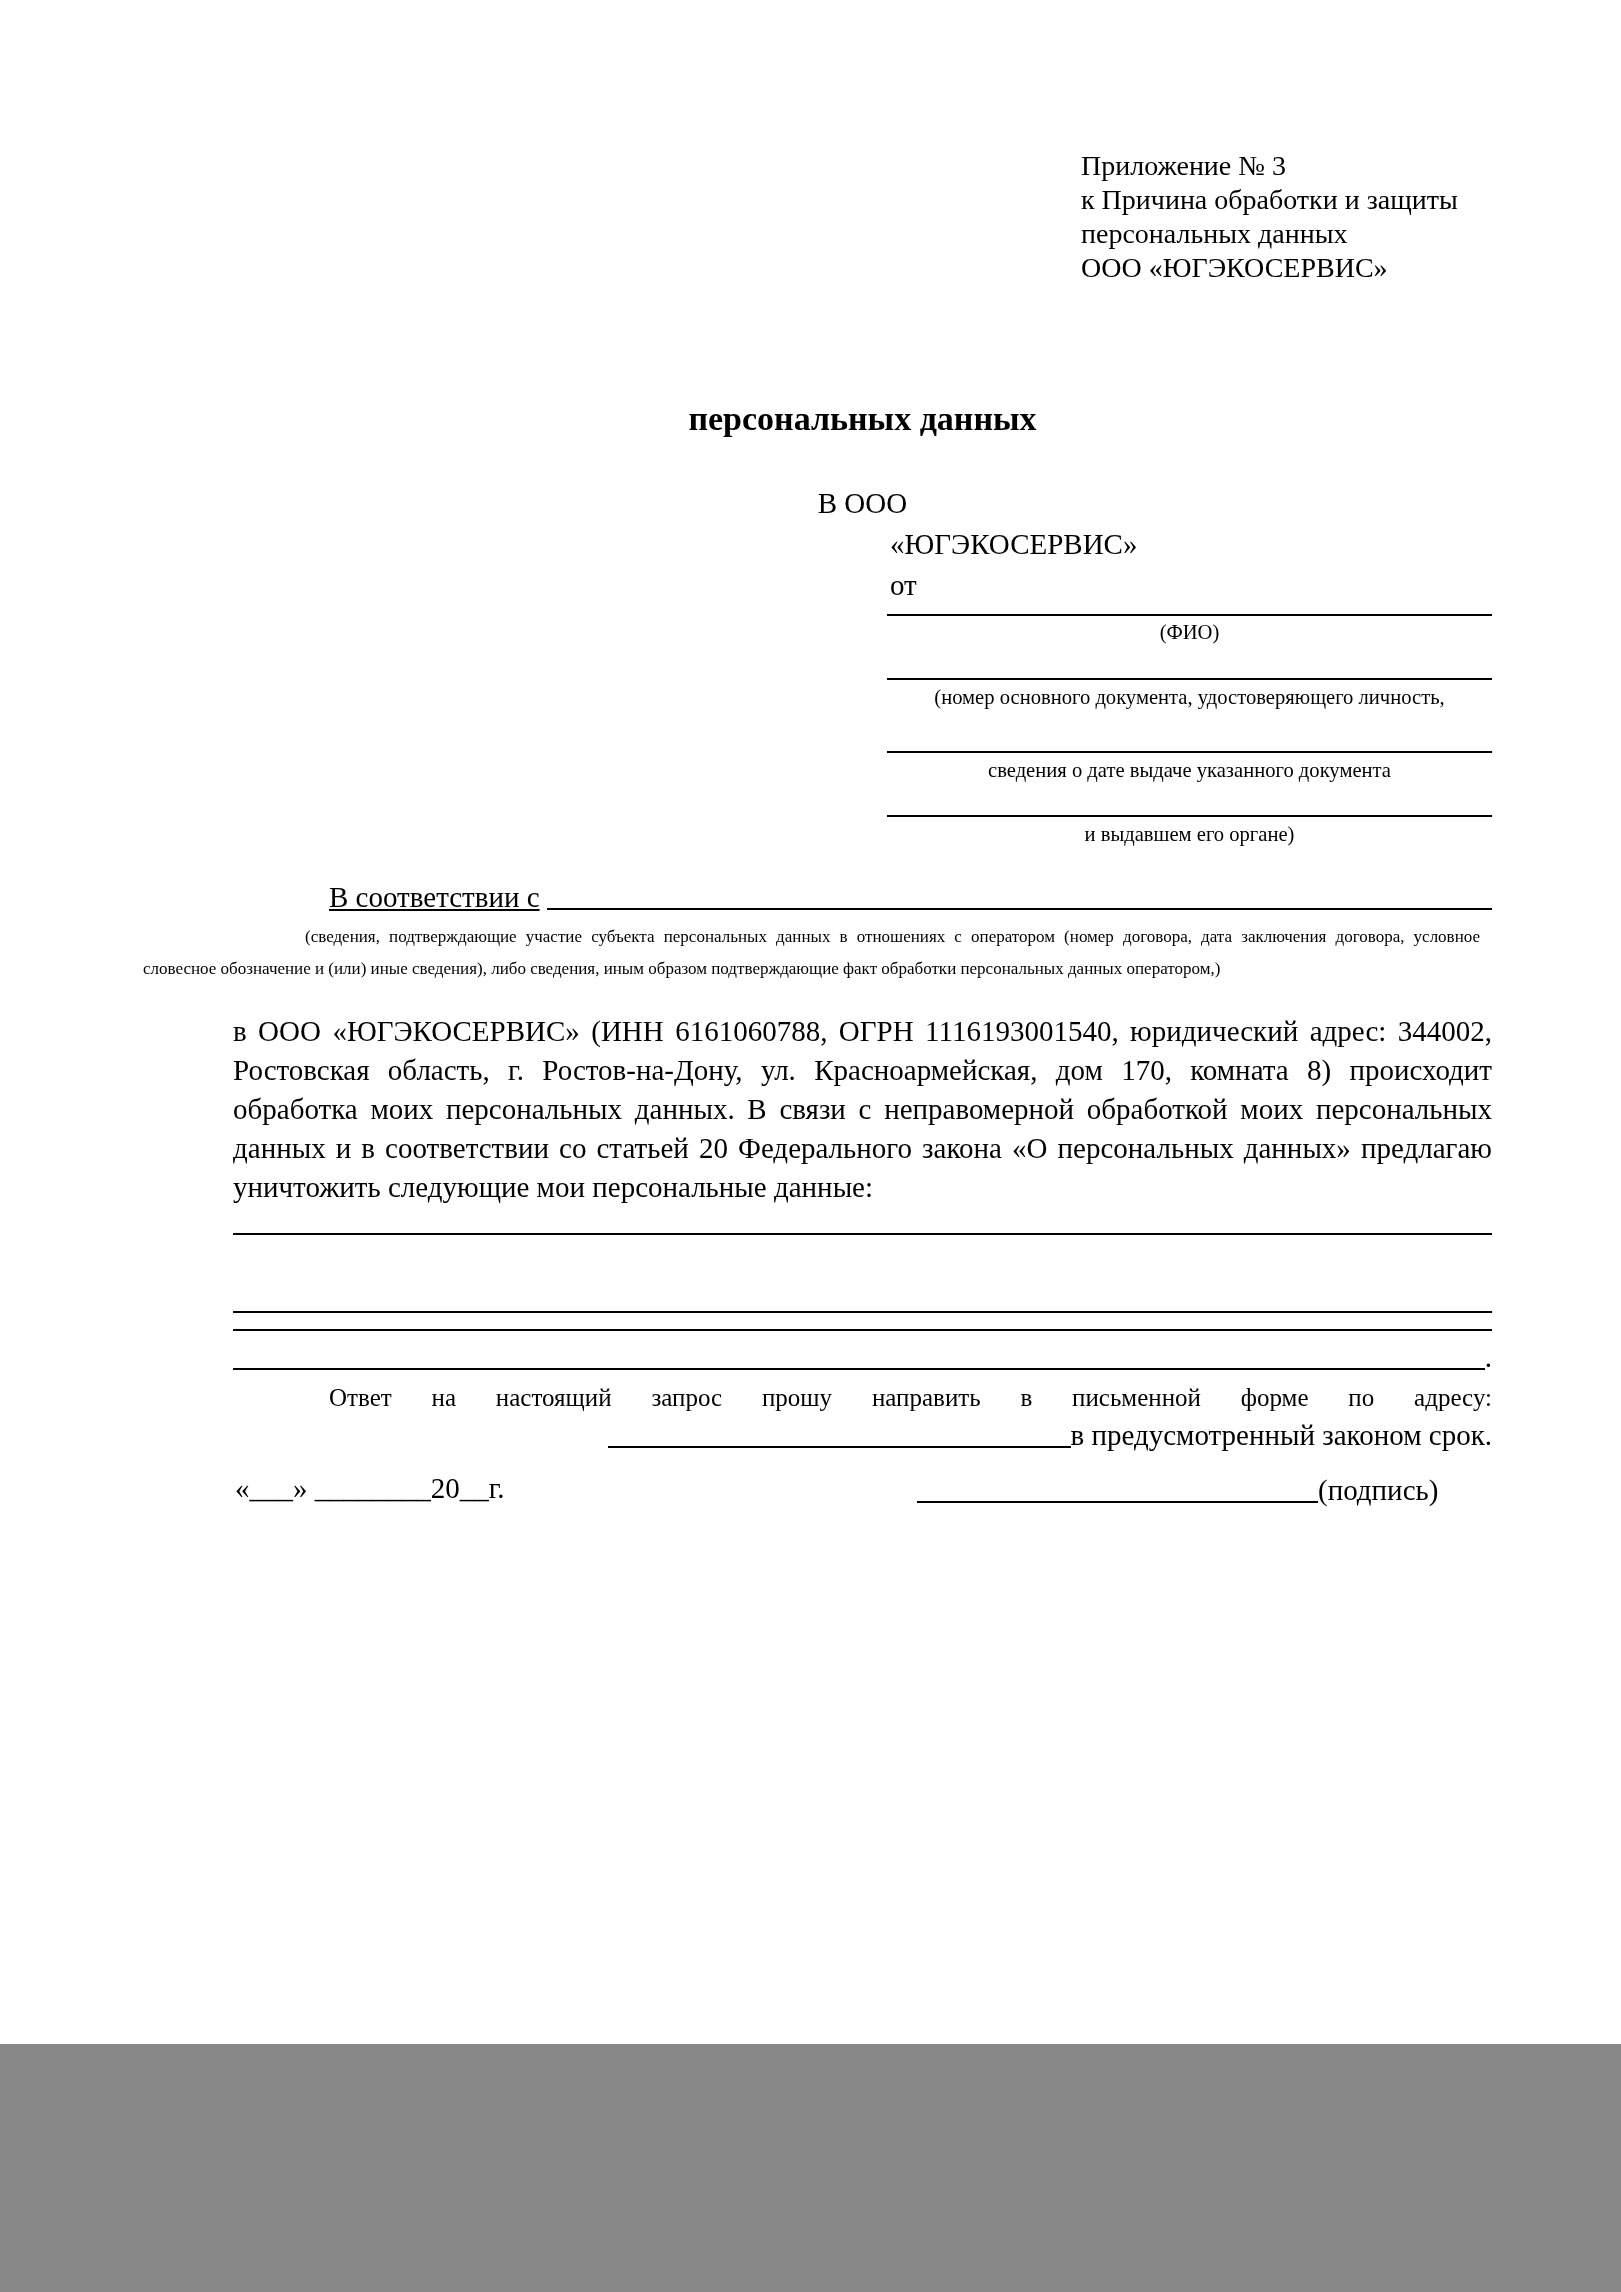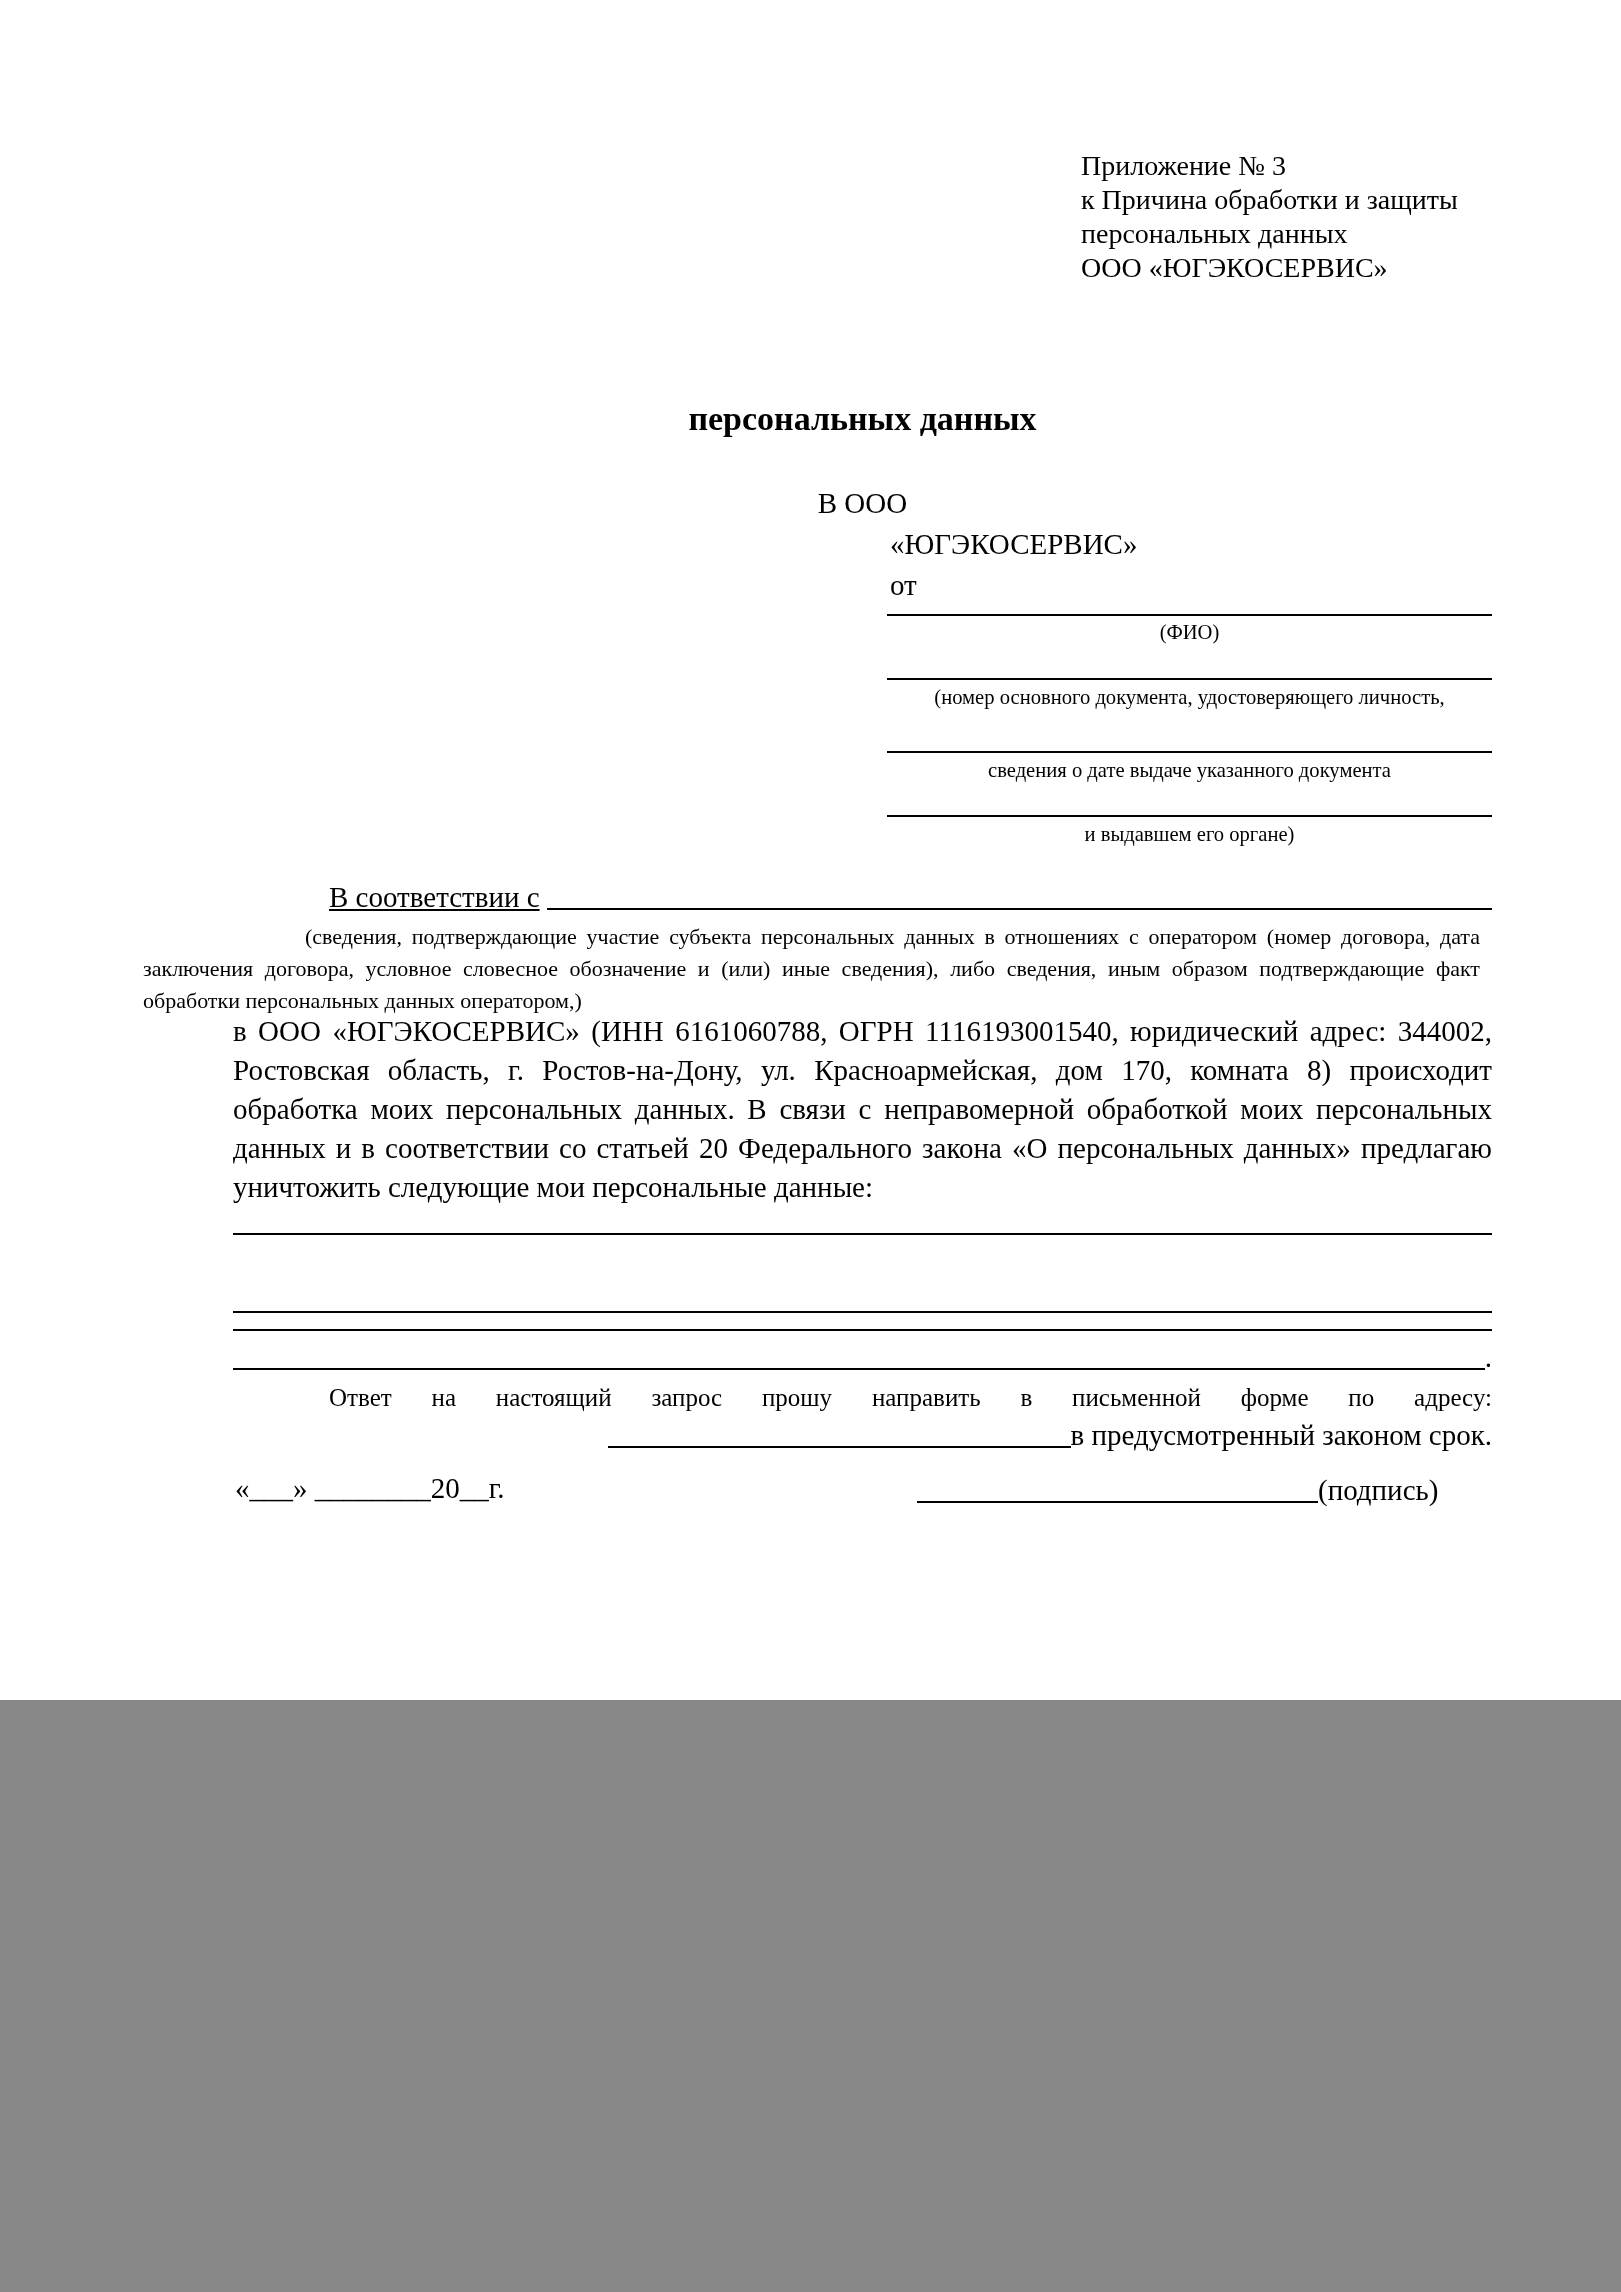--- a/index.html
+++ b/index.html
@@ -1,18 +1,18 @@
 <!DOCTYPE html>
 <html><head>
 <meta charset="utf-8">
 <style>
   html,body{margin:0;padding:0;background:#888;}
   .page{
     position:relative;
-    width:1621px;height:1700px;
+    width:1621px;height:2044px;
     background:#ffffff;
     margin:0 auto;
     font-family:"Liberation Serif","DejaVu Serif",serif;
     color:#000;
     overflow:hidden;
   }
   .abs{position:absolute;}
   
   .appendix{left:1081px;top:149px;font-size:28px;line-height:34px;white-space:nowrap;}
   
@@ -22,21 +22,21 @@
   .addr-org{left:890px;top:528px;font-size:29px;}
   .addr-from{left:890px;top:569px;font-size:29px;}
   
   .fline{left:887px;width:605px;height:0;border-top:2px solid #000;}
   .fcap{left:887px;width:605px;text-align:center;font-size:20.6px;line-height:25.5px;}
   
   .basis-row{left:233px;top:875px;width:1259px;height:39px;display:flex;align-items:flex-end;font-size:29px;}
   .basis-row .lbl{padding-left:96px;white-space:nowrap;padding-right:7.8px;text-decoration:underline;}
   .fill{flex:1 1 auto;border-bottom:2.9px solid #000;height:0;align-self:flex-end;margin-bottom:3.9px;}
   
-  .note{left:143px;top:921px;width:1337px;font-size:22px;line-height:32px;text-align:justify;text-indent:162px;}
+  .note{left:143px;top:921px;width:1337px;font-size:17px;line-height:32px;text-align:justify;text-indent:162px;}
   
   .mainp{left:233px;top:1012px;width:1259px;font-size:29px;line-height:39px;text-align:justify;}
   
   .blank{left:233px;width:1259px;height:0;border-top:2.9px solid #000;}
   
   .reason-row{left:233px;top:1300px;width:1259px;height:35px;display:flex;align-items:flex-end;font-size:29px;}
   .reason-row .lbl{padding-left:96px;white-space:nowrap;padding-right:9.8px;}
   
   .cont-row{left:233px;top:1339px;width:1259px;height:35px;display:flex;align-items:flex-end;font-size:29px;}
   

